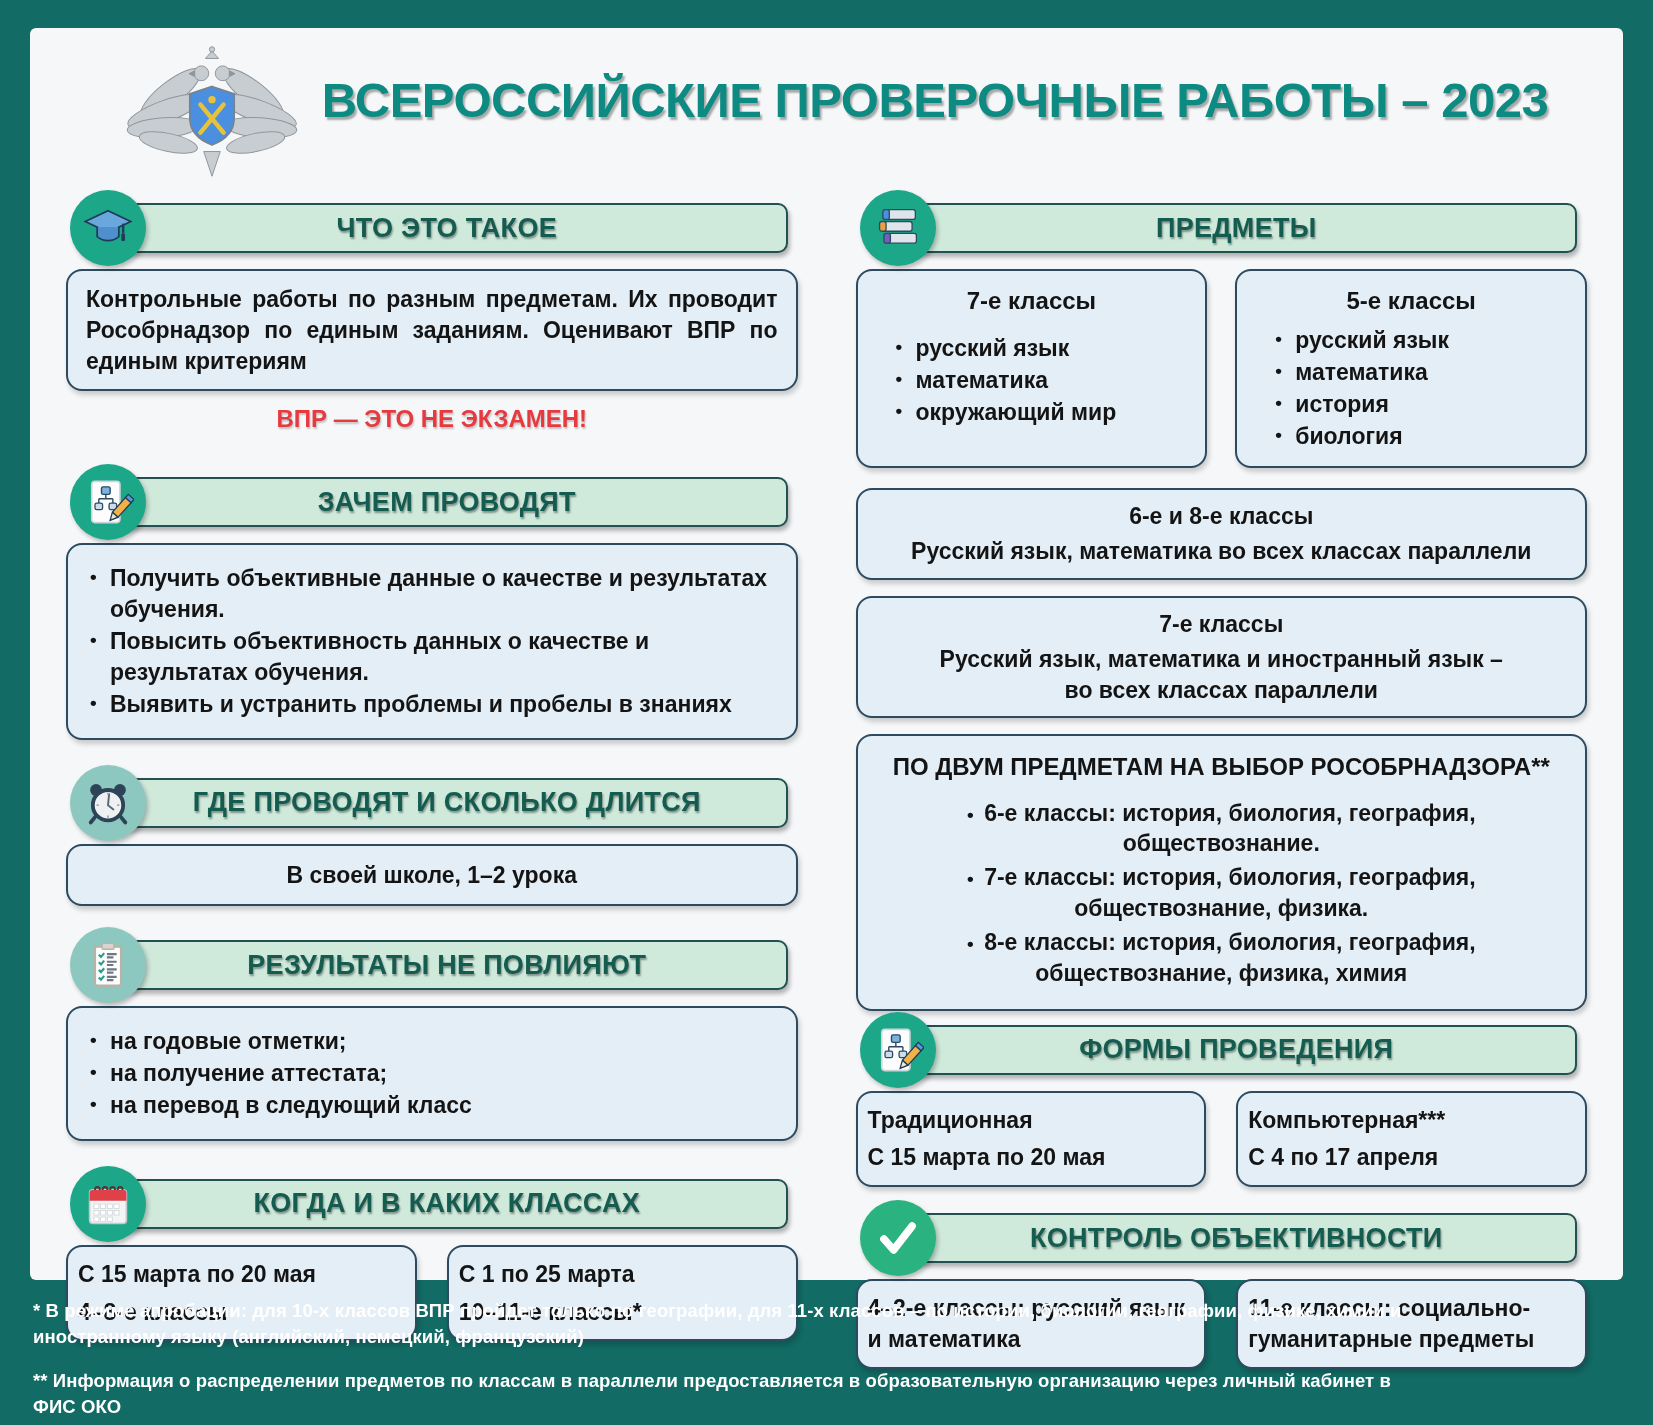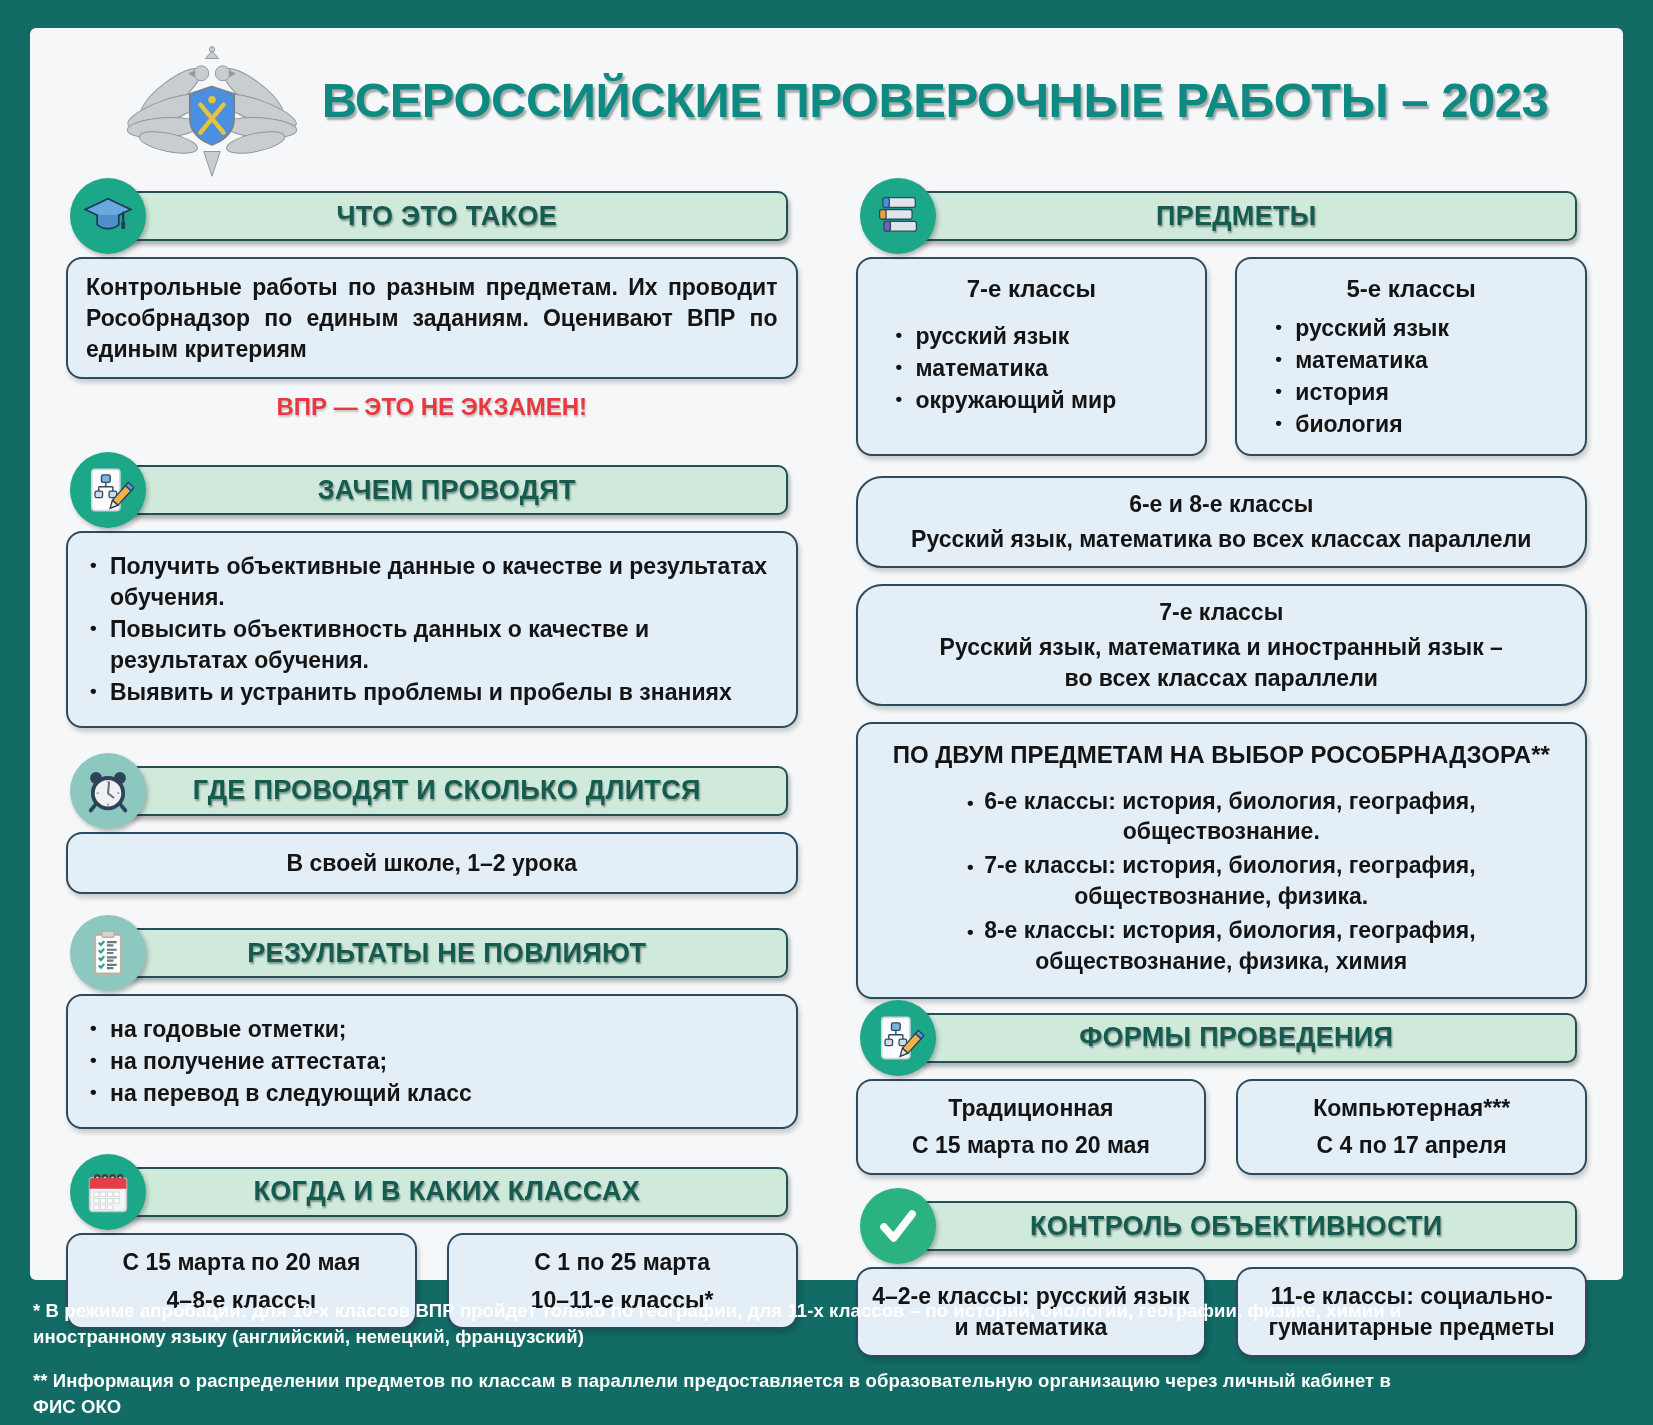--- a/index.html
+++ b/index.html
@@ -24,21 +24,21 @@
   .logo svg { width:100%; height:100%; }
   .title {
     position:absolute; left:260px; top:44px; width:1290px;
     text-align:center; font-size:49px; font-weight:800;
     color:#0d8b82; letter-spacing:-0.5px;
     text-shadow:2px 3px 2px rgba(70,70,70,0.45);
     white-space:nowrap;
   }
 
   
-  .cols { position:absolute; top:163px; left:36px; width:1521px; display:flex; gap:58px; }
+  .cols { position:absolute; top:175px; left:36px; width:1521px; display:flex; gap:58px; }
   .col { flex:1; min-width:0; }
 
   
   .sec {
     position:relative; margin:0 10px 16px 40px; height:50px;
     background:#cfe9db; border:2px solid #235052; border-radius:10px;
     display:flex; align-items:center; justify-content:center;
     box-shadow:2px 4px 4px rgba(0,0,0,0.28);
   }
   .sec-t {
@@ -69,32 +69,32 @@
   }
   .why-box   { padding:17px 14px 17px 10px; margin-bottom:38px; }
   .where-box { padding:14px; text-align:center; margin-bottom:34px; }
   .res-box   { padding:17px 14px 17px 10px; margin-bottom:38px; }
 
   ul.bl { list-style:none; }
   ul.bl li { position:relative; padding-left:32px; margin:1px 0; }
   ul.bl li::before { content:"•"; position:absolute; left:12px; top:1px; font-size:19px; }
 
   .row { display:flex; gap:30px; }
-  .row .box { flex:1; padding:12px 10px; text-align:center; }
+  .row .box { flex:1; padding:12px 10px; text-align:left; }
   .duo-l1 { margin-bottom:7px; }
 
   
   .grades-row { display:flex; gap:28px; margin-bottom:20px; }
   .grades-row .box { flex:1; padding:14px 12px; }
   .g-title { text-align:center; font-size:24px; margin-bottom:16px; }
   .g-title.tight { margin-bottom:8px; }
   .grades-row ul.bl li { padding-left:46px; }
   .grades-row ul.bl li::before { left:26px; }
 
-  .wide-box { text-align:center; padding:11px 14px; margin-bottom:16px;border-radius:26px; }
+  .wide-box { text-align:center; padding:11px 14px; margin-bottom:16px; }
   .wide-box .duo-l1 { margin-bottom:4px; }
 
   .choice-box { padding:15px 24px 17px; margin-bottom:14px; }
   .choice-title { text-align:center; font-size:24px; font-weight:800; margin-bottom:14px; }
   ul.cl { list-style:none; }
   ul.cl li { margin:3px 0;text-align:center; }
   ul.cl li::before { content:"•\00a0\00a0"; font-size:19px; }
 
   .forms-row, .ctrl-row { margin-bottom:26px; }
 

